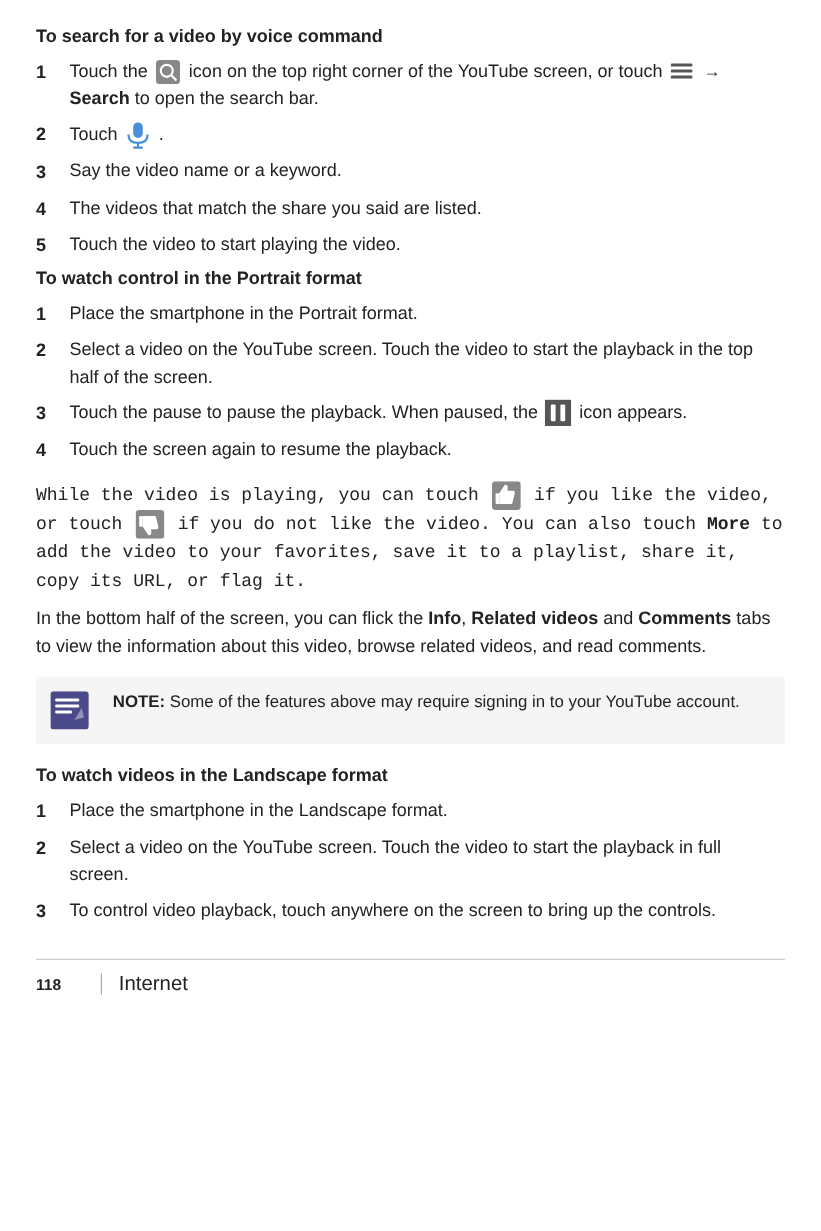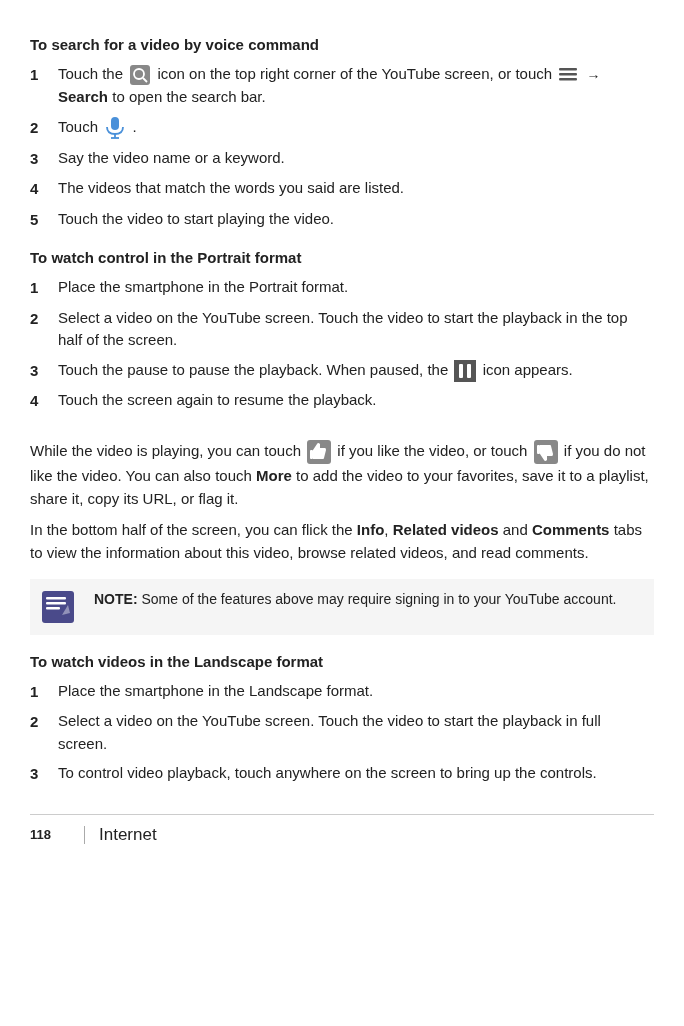--- a/index.html
+++ b/index.html
@@ -9,21 +9,21 @@
       background: #fff;
       font-family: Arial, Helvetica, sans-serif;
       font-size: 15px;
       color: #222;
       padding: 18px 30px 30px 30px;
     }
     .section-heading {
       font-weight: bold;
       font-size: 15px;
       margin-bottom: 10px;
-      margin-top: 18px;
+      margin-top: 4px;
     }
     .step-list {
       list-style: none;
       margin-left: 0;
       padding-left: 0;
     }
     .step-list li {
       display: flex;
       align-items: flex-start;
       margin-bottom: 7px;
@@ -150,21 +150,21 @@
       </span>
       <span>.</span>
     </span>
   </li>
   <li>
     <span class="step-num">3</span>
     <span class="step-content">Say the video name or a keyword.</span>
   </li>
   <li>
     <span class="step-num">4</span>
-    <span class="step-content">The videos that match the words you said are listed.</span>
+    <span class="step-content">The videos that match the share you said are listed.</span>
   </li>
   <li>
     <span class="step-num">5</span>
     <span class="step-content">Touch the video to start playing the video.</span>
   </li>
 </ol>
 
 <div class="section-heading">
   <span>To watch control in the Portrait format</span>
 </div>
@@ -192,21 +192,21 @@
       </span>
       <span>icon appears.</span>
     </span>
   </li>
   <li>
     <span class="step-num">4</span>
     <span class="step-content">Touch the screen again to resume the playback.</span>
   </li>
 </ol>
 
-<p class="body-text" style="margin-top:26px;">
+<p class="body-text" style="margin-top:14px;font-family:Liberation Mono, monospace;">
   <span>While the video is playing, you can touch</span>
   
   <span style="display:inline-block;width:24px;height:24px;vertical-align:middle;margin:0 2px;">
     <svg width="24" height="24" viewBox="0 0 24 24">
       <rect x="0" y="0" width="24" height="24" rx="3" fill="#888"></rect>
       <path d="M6 10 L10 4 Q11 2 13 4 L13 8 L18 8 Q19 8 19 10 L17 18 Q17 19 16 19 L6 19 Z" fill="white"></path>
       <rect x="3" y="10" width="3" height="9" rx="1" fill="white"></rect>
     </svg>
   </span>
   <span>if you like the video, or touch</span>

